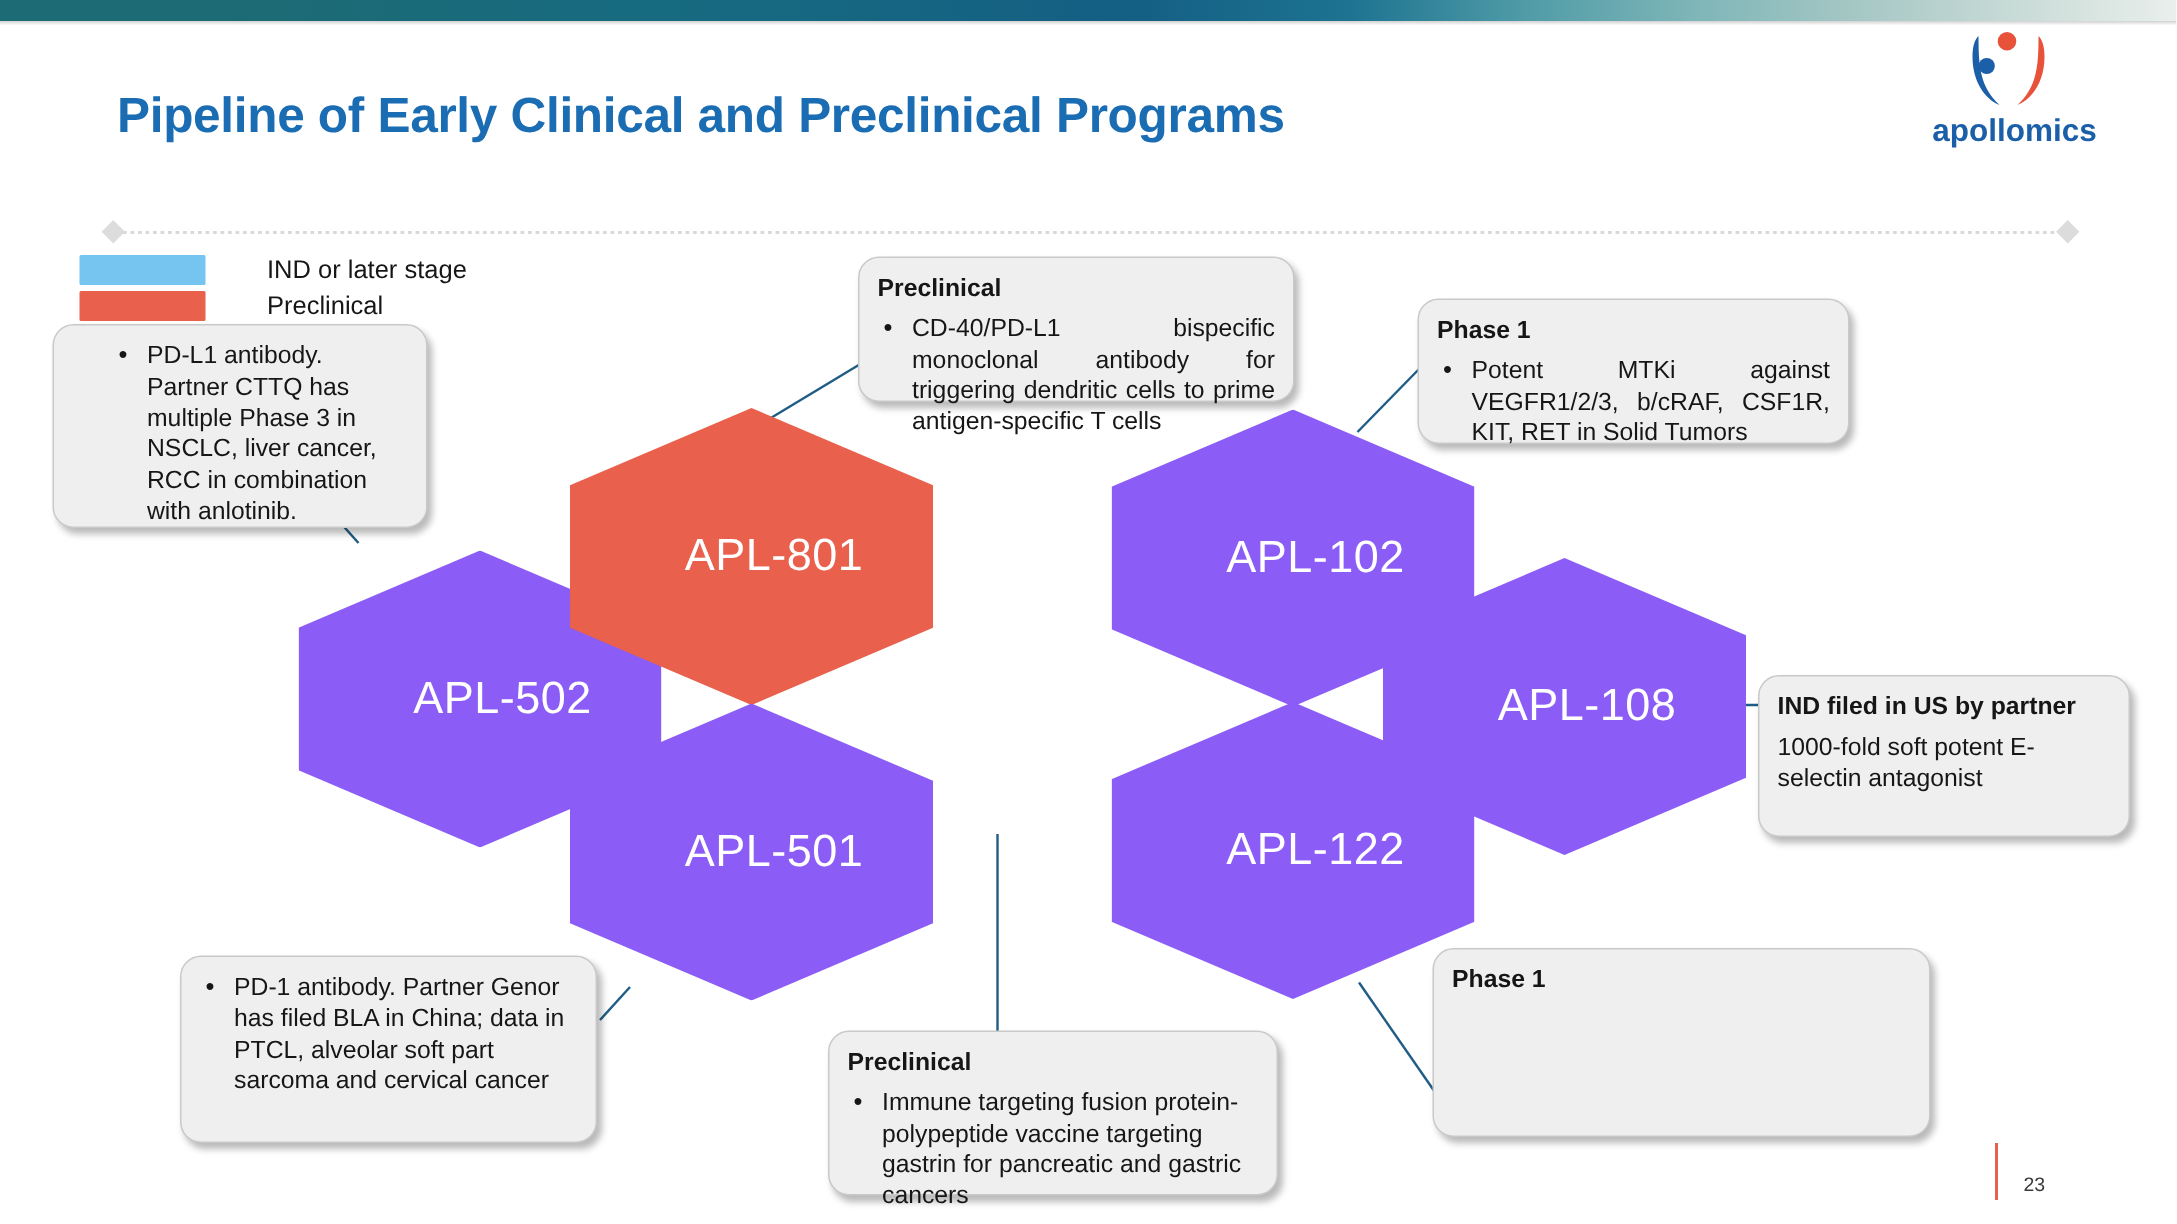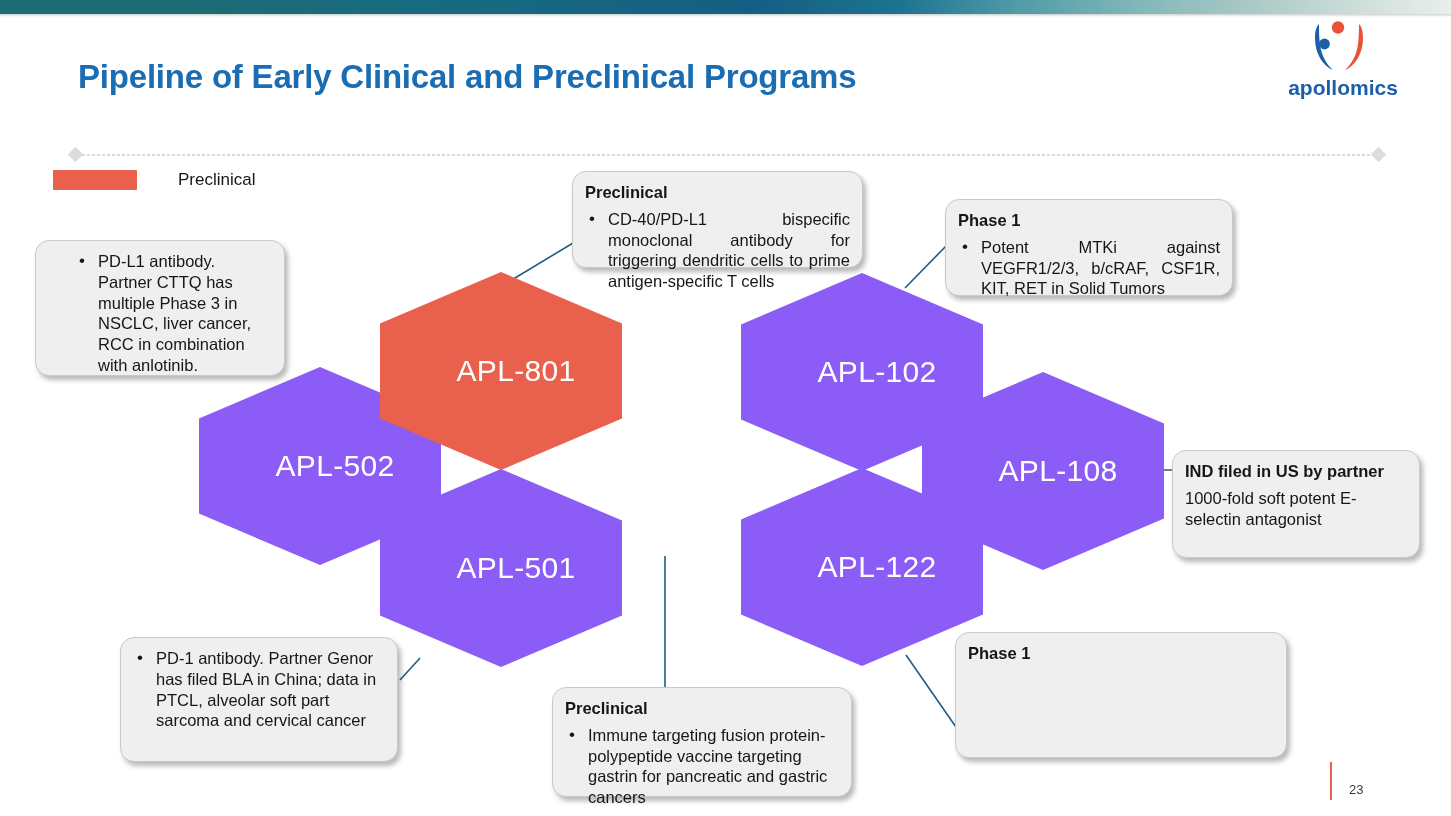--- a/index.html
+++ b/index.html
@@ -119,20 +119,24 @@
     </svg>
     <div class="logo-text">apollomics</div>
   </div>
 
   <div class="divider-dot left"></div>
   <div class="divider"></div>
   <div class="divider-dot right"></div>
 
   <div class="legend">
     <div class="legend-row">
+      <div class="legend-swatch" style="background:#75C5F0;"></div>
+      <div class="legend-label">IND or later stage</div>
+    </div>
+    <div class="legend-row">
       <div class="legend-swatch" style="background:#E9604C;"></div>
       <div class="legend-label">Preclinical</div>
     </div>
   </div>
 
   <svg class="connectors">
     <g stroke="#1F5C86" stroke-width="1.6" fill="none">
       <line x1="239" y1="362" x2="222" y2="343"></line>
       <line x1="510" y1="281" x2="578" y2="240"></line>
       <line x1="905" y1="288" x2="948" y2="244"></line>
@@ -155,21 +159,21 @@
   <div class="hex blue" style="left:741px;top:273px;">
     <span>APL-102</span>
   </div>
   <div class="hex blue" style="left:741px;top:468px;">
     <span>APL-122</span>
   </div>
   <div class="hex blue" style="left:922px;top:372px;">
     <span>APL-108</span>
   </div>
 
-  <div class="callout" style="left:35px;top:240px;width:250px;height:136px;padding-left:39px;">
+  <div class="callout" style="left:35px;top:216px;width:250px;height:136px;padding-left:39px;">
     <ul class="bullets">
       <li>PD-L1 antibody. Partner CTTQ has multiple  Phase 3 in NSCLC, liver cancer, RCC in combination with anlotinib.</li>
     </ul>
   </div>
 
   <div class="callout" style="left:572px;top:171px;width:291px;height:97px;">
     <div class="hdr">Preclinical</div>
     <ul class="bullets just">
       <li>CD-40/PD-L1  bispecific  monoclonal antibody for triggering dendritic cells to prime antigen-specific T cells</li>
     </ul>

